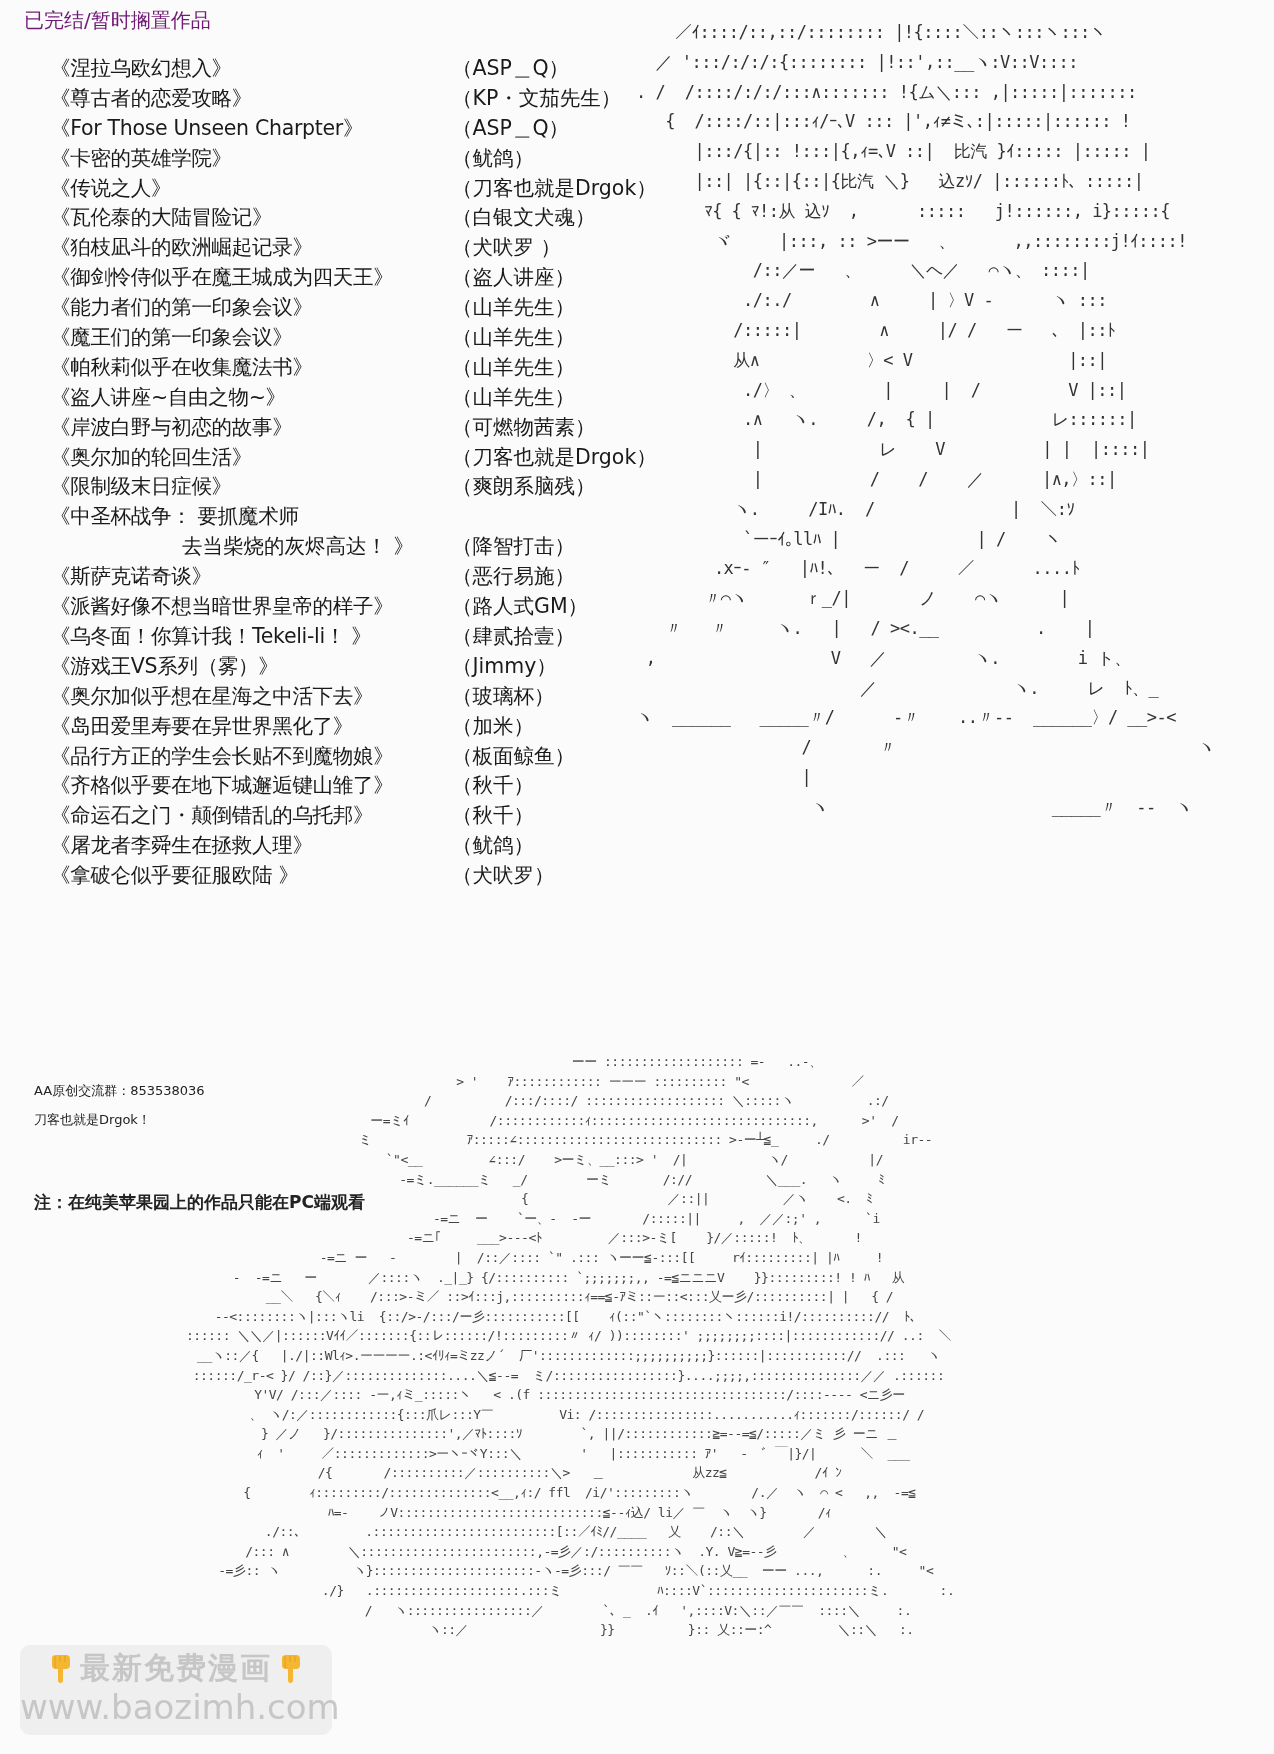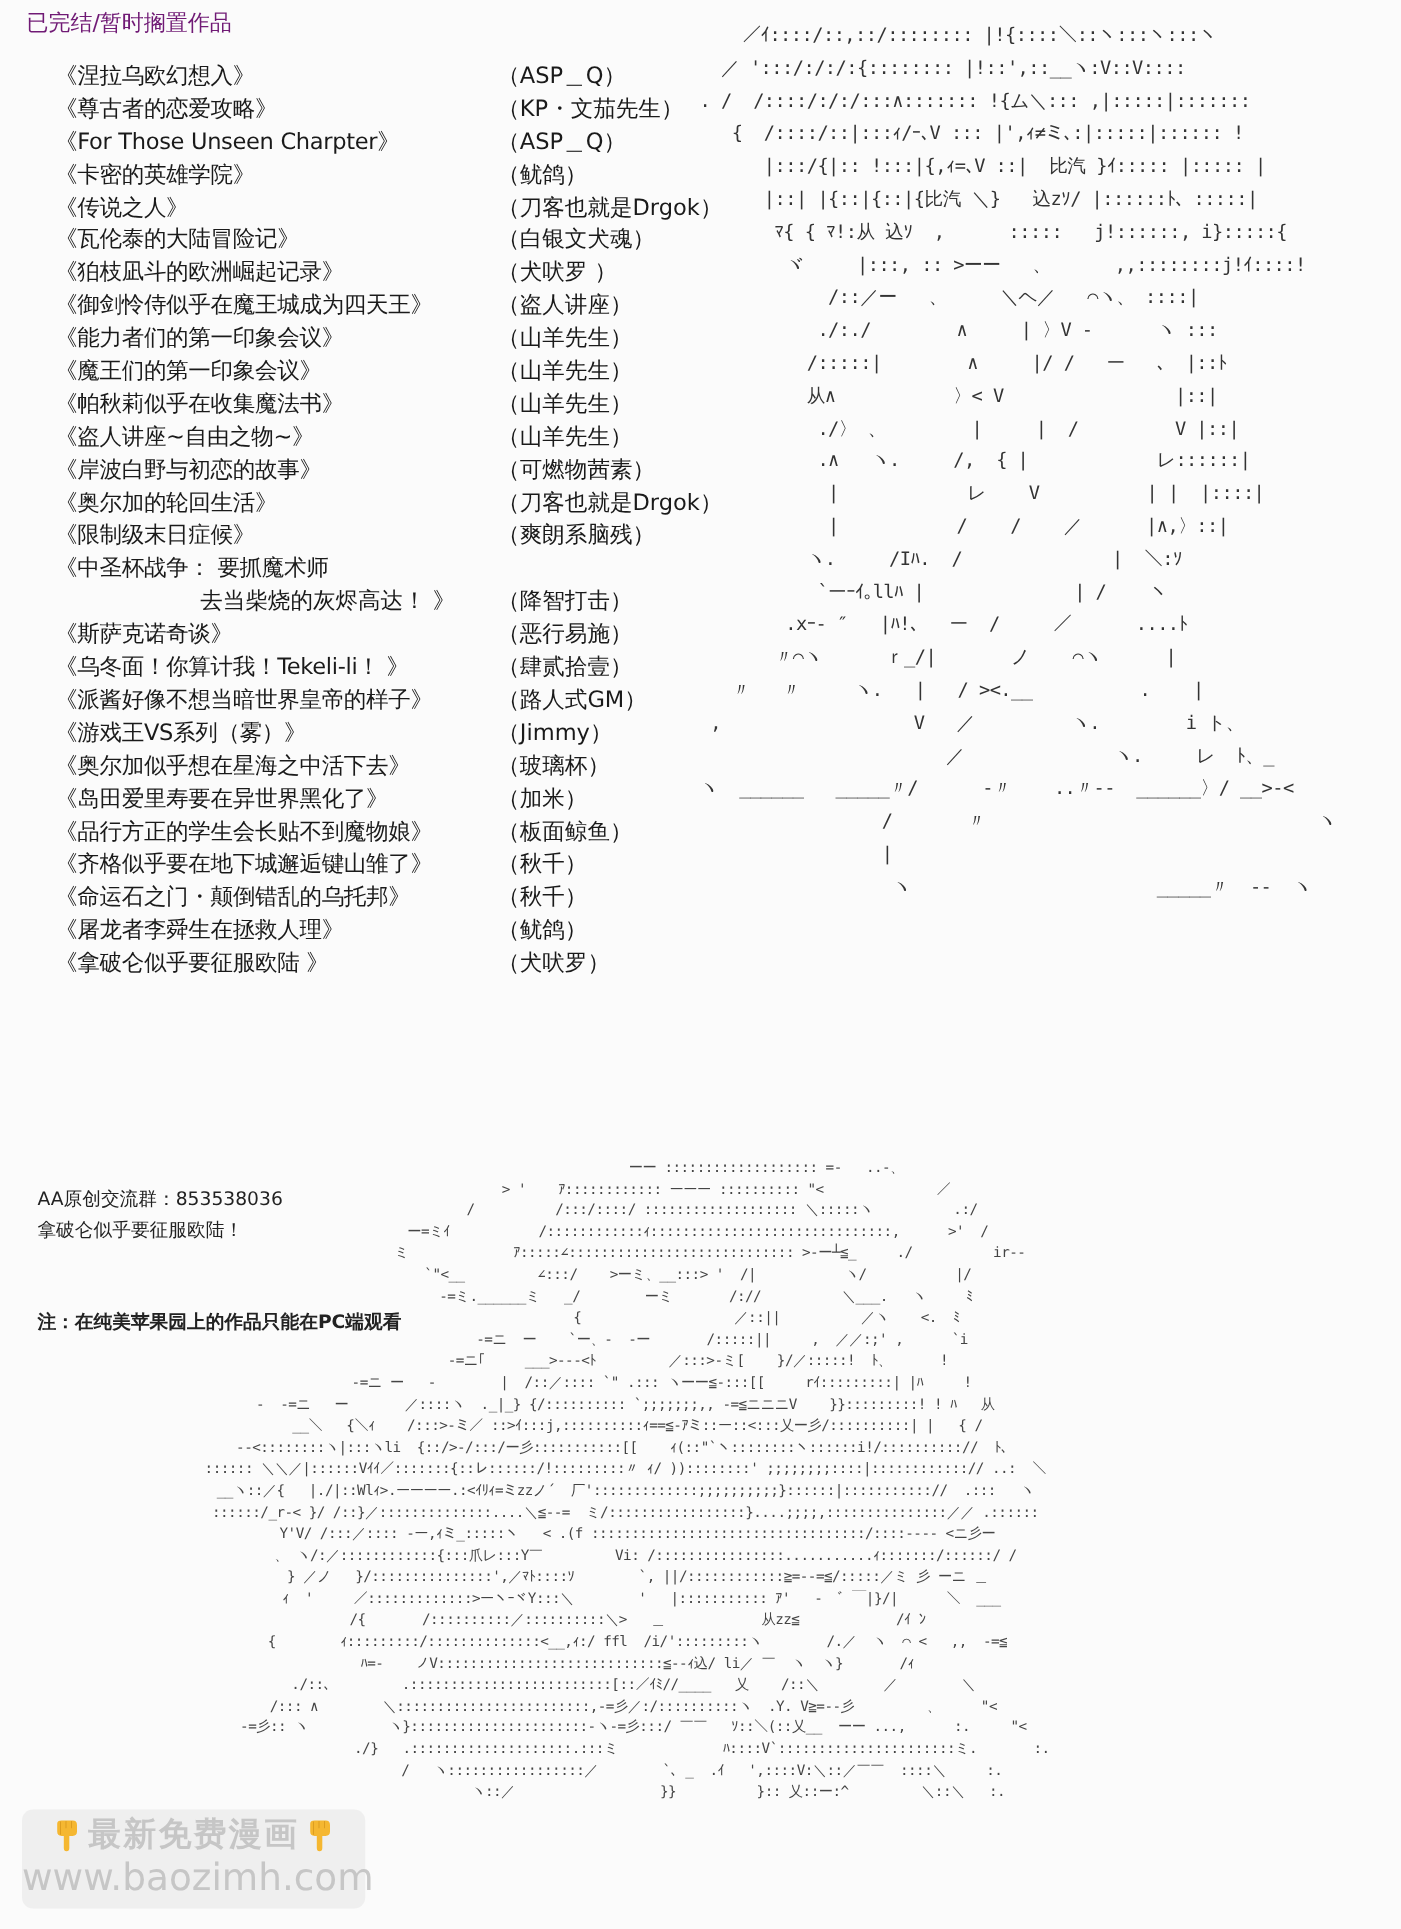--- a/index.html
+++ b/index.html
@@ -82,21 +82,21 @@
       top: 1052px;
       font-size: 13px;
       line-height: 19.6px;
       color: #444;
       text-align: center;
     }
     .footer-info {
       position: absolute;
       left: 34px;
       top: 1076px;
-      font-size: 17px;
+      font-size: 13px;
       line-height: 29px;
       color: #222;
     }
     .footer-note {
       position: absolute;
       left: 34px;
       top: 1188px;
       font-size: 17px;
       line-height: 29px;
       color: #222;
@@ -208,28 +208,28 @@
     <div class="work-row two-line">
       <span class="work-title">《中圣杯战争： 要抓魔术师</span>
       <span class="work-title-line2">去当柴烧的灰烬高达！ 》</span>
       <span class="work-author">（降智打击）</span>
     </div>
     <div class="work-row">
       <span class="work-title">《斯萨克诺奇谈》</span>
       <span class="work-author">（恶行易施）</span>
     </div>
     <div class="work-row">
+      <span class="work-title">《派酱好像不想当暗世界皇帝的样子》</span>
+      <span class="work-author">（路人式GM）</span>
+    </div>
+    <div class="work-row">
       <span class="work-title">《乌冬面！你算计我！Tekeli-li！ 》</span>
       <span class="work-author">（肆贰拾壹）</span>
     </div>
     <div class="work-row">
-      <span class="work-title">《派酱好像不想当暗世界皇帝的样子》</span>
-      <span class="work-author">（路人式GM）</span>
-    </div>
-    <div class="work-row">
       <span class="work-title">《游戏王VS系列（雾）》</span>
       <span class="work-author">（Jimmy）</span>
     </div>
     <div class="work-row">
       <span class="work-title">《奥尔加似乎想在星海之中活下去》</span>
       <span class="work-author">（玻璃杯）</span>
     </div>
     <div class="work-row">
       <span class="work-title">《岛田爱里寿要在异世界黑化了》</span>
       <span class="work-author">（加米）</span>
@@ -255,21 +255,21 @@
       <span class="work-author">（犬吠罗）</span>
     </div>
   </div>
 
 <pre class="ascii-art" id="art-top"><span class="ascii-line">    ／ｲ::::/::,::/:::::::: |!{::::＼::ヽ:::ヽ:::ヽ</span><span class="ascii-line">  ／ ':::/:/:/:{:::::::: |!::',::__ヽ:V::V::::</span><span class="ascii-line">. /  /::::/:/:/:::∧::::::: !{ム＼::: ,|:::::|:::::::</span><span class="ascii-line">   {  /::::/::|:::ｨ/ｰ､V ::: |',ｨ≠ミ､:|:::::|:::::: !</span><span class="ascii-line">      |:::/{|:: !:::|{,ｨ=､V ::|  比汽 }ｲ::::: |::::: |</span><span class="ascii-line">      |::| |{::|{::|{比汽 ＼}   込zｿ/ |::::::ﾄ、:::::|</span><span class="ascii-line">       ﾏ{ { ﾏ!:从 込ｿ  ,      :::::   j!::::::, i}:::::{</span><span class="ascii-line">        ヾ     |:::, :: &gt;ーー   、      ,,::::::::j!ｲ::::!</span><span class="ascii-line">            /::／ー   、     ＼ヘ／   ⌒ヽ、 ::::|</span><span class="ascii-line">           ./:./        ∧     | 〉V -      ヽ :::</span><span class="ascii-line">          /:::::|        ∧     |/ /   ー   、 |::ﾄ</span><span class="ascii-line">          从∧           〉&lt; V                |::|</span><span class="ascii-line">           ./〉 、        |     |  /         V |::|</span><span class="ascii-line">           .∧   ヽ.     /,  { |            レ::::::|</span><span class="ascii-line">            |            レ    V          | |  |::::|</span><span class="ascii-line">            |           /    /    ／      |∧,〉::|</span><span class="ascii-line">          ヽ.     /Iﾊ.  /              |  ＼:ｿ</span><span class="ascii-line">           `ーｰｲ｡llﾊ |              | /    ヽ</span><span class="ascii-line">        .xｰ- ″   |ﾊ!、  ー  /     ／      ....ﾄ</span><span class="ascii-line">       〃⌒ヽ      ｒ_/|       ノ    ⌒ヽ      |</span><span class="ascii-line">   〃   〃     ヽ.   |   / &gt;&lt;.__          .    |</span><span class="ascii-line"> ,                  V   ／         ヽ.        i ト、</span><span class="ascii-line">                       ／              ヽ.     レ  ﾄ、_</span><span class="ascii-line">ヽ  ______   _____〃/      -〃    ..〃--  ______〉/ __&gt;-&lt;</span><span class="ascii-line">                 /       〃                               ヽ</span><span class="ascii-line">                 |</span><span class="ascii-line">                  ヽ                       _____〃  --  ヽ</span></pre>
 
 <pre class="ascii-art" id="art-bottom"><span class="ascii-line">                                     ーー ::::::::::::::::::: =-   ..-、</span><span class="ascii-line">                           &gt; '    ｱ:::::::::::: ーーー :::::::::: "&lt;              ／</span><span class="ascii-line">                          /          /:::/::::/ ::::::::::::::::::: ＼:::::ヽ          .:/</span><span class="ascii-line">                    ー=ミｲ           /::::::::::::ｨ::::::::::::::::::::::::::::::,      &gt;'  /</span><span class="ascii-line">                       ミ             ｱ:::::∠:::::::::::::::::::::::::::: &gt;-ー┴≦_     ./          ir--</span><span class="ascii-line">                    `"&lt;__         ∠:::/    &gt;ーミ、__:::&gt; '  /|           ヽ/           |/</span><span class="ascii-line">                      -=ミ.______ミ   _/        ーミ       /://          ＼___.   ヽ     ﾐ</span><span class="ascii-line">                                     {                   ／::||          ／ヽ    &lt;.  ﾐ</span><span class="ascii-line">                          -=ニ  ー    `ー、-  -ー       /:::::||     ,  ／／:;' ,      `i</span><span class="ascii-line">                    -=ニ｢     ___&gt;---&lt;ﾄ         ／:::&gt;-ミ[    }/／:::::!  ﾄ、      !</span><span class="ascii-line">           -=ニ ー   -        |  /::／:::: `" .::: ヽーー≦-:::[[     rｲ:::::::::| |ﾊ     !</span><span class="ascii-line">  -  -=ニ   ー       ／::::ヽ  ._|_} {/:::::::::: `;;;;;;;,, -=≦ニニニV    }}:::::::::! ! ﾊ   从</span><span class="ascii-line">     __＼   {＼ｨ    /:::&gt;-ミ／ ::&gt;ｲ:::j,::::::::::ｨ==≦-ｱミ::ー::&lt;:::乂ー彡/::::::::::| |   { /</span><span class="ascii-line">  --&lt;::::::::ヽ|:::ヽli  {::/&gt;-/:::/ー彡:::::::::::[[    ｨ(::"`ヽ::::::::ヽ::::::i!/:::::::::://  ﾄ、</span><span class="ascii-line">  :::::: ＼＼／|::::::Vｲｲ／:::::::{::レ::::::/!:::::::::〃 ｨ/ ))::::::::' ;;;;;;;;::::|::::::::::::// ..:  ＼</span><span class="ascii-line">  __ヽ::／{   |./|::Wlｨ&gt;.ーーーー.:&lt;ｲﾘｨ=ミzzノ´  厂':::::::::::::;;;;;;;;;;}::::::|::::::::::://  .:::   ヽ</span><span class="ascii-line">  ::::::/_r-&lt; }/ /::}／::::::::::::::....＼≦--=  ミ/:::::::::::::::::}....;;;;,:::::::::::::::／／ .::::::</span><span class="ascii-line">     Y'V/ /:::／:::: -ー,ｨミ_:::::ヽ   &lt; .(f ::::::::::::::::::::::::::::::::::/::::---- &lt;ニ彡ー</span><span class="ascii-line">       、 ヽ/:／::::::::::::{:::爪レ:::Y￣         Vi: /::::::::::::::::...........ｨ:::::::/::::::/ /</span><span class="ascii-line">     } ／ノ   }/:::::::::::::::',／ﾏﾄ::::ｿ        `, ||/::::::::::::≧=--=≦/:::::／ミ 彡 ーニ ＿</span><span class="ascii-line">      ｨ  '     ／:::::::::::::&gt;ーヽｰヾY:::＼        '   |::::::::::: ｱ'   -  ﾞ ￣|}/|      ＼  ___</span><span class="ascii-line">     /{       /::::::::::／::::::::::＼&gt;   ＿            从zz≦            /ｲ ﾝ</span><span class="ascii-line">     {        ｨ:::::::::/::::::::::::::&lt;__,ｨ:/ ffl  /i/':::::::::ヽ        /.／  ヽ  ⌒ &lt;   ,,  -=≦</span><span class="ascii-line">     ﾊ=-    ノV::::::::::::::::::::::::::::≦--ｨ込/ li／ ￣  ヽ  ヽ}       /ｨ</span><span class="ascii-line">    ./::、        .:::::::::::::::::::::::::[::／ｲﾐ//____   乂    /::＼        ／        ＼</span><span class="ascii-line">    /::: ∧        ＼::::::::::::::::::::::::,-=彡／:/::::::::::ヽ  .Y. V≧=--彡         、     "&lt;</span><span class="ascii-line">    -=彡:: ヽ          ヽ}::::::::::::::::::::::-ヽ-=彡:::/ ￣￣   ｿ::＼(::乂__  ーー ...,      :.     "&lt;</span><span class="ascii-line">                     ./}   .::::::::::::::::::::.:::ミ             ﾊ::::V`::::::::::::::::::::::ミ.       :.</span><span class="ascii-line">                     /   ヽ:::::::::::::::::／        `､ _  .ｲ   ',::::V:＼::／￣￣  ::::＼     :.</span><span class="ascii-line">                              ヽ::／                  }}          }:: 乂::ー:^         ＼::＼   :.</span></pre>
 
 <div class="footer-info">
   <div>AA原创交流群：853538036</div>
-  <div>拿破仑似乎要征服欧陆！</div>
+  <div>刀客也就是Drgok！</div>
 </div>
 
 <div class="footer-note">注：在纯美苹果园上的作品只能在PC端观看</div>
 
 <div class="watermark">
   <div class="watermark-row1">
     <span class="hand-icon">
       <svg viewBox="0 0 26 32">
         <path d="M4 6 Q4 3 8 3 L18 3 Q22 3 22 7 L22 13 Q22 17 18 17 L15 17 L15 28 Q15 31 12.5 31 Q10 31 10 28 L10 17 L8 17 Q4 17 4 13 Z" fill="#f5b731"></path>
         <path d="M7 4 L7 16 M12 3.5 L12 10 M17 3.5 L17 10" stroke="#d99a1e" stroke-width="0.8" fill="none"></path>

